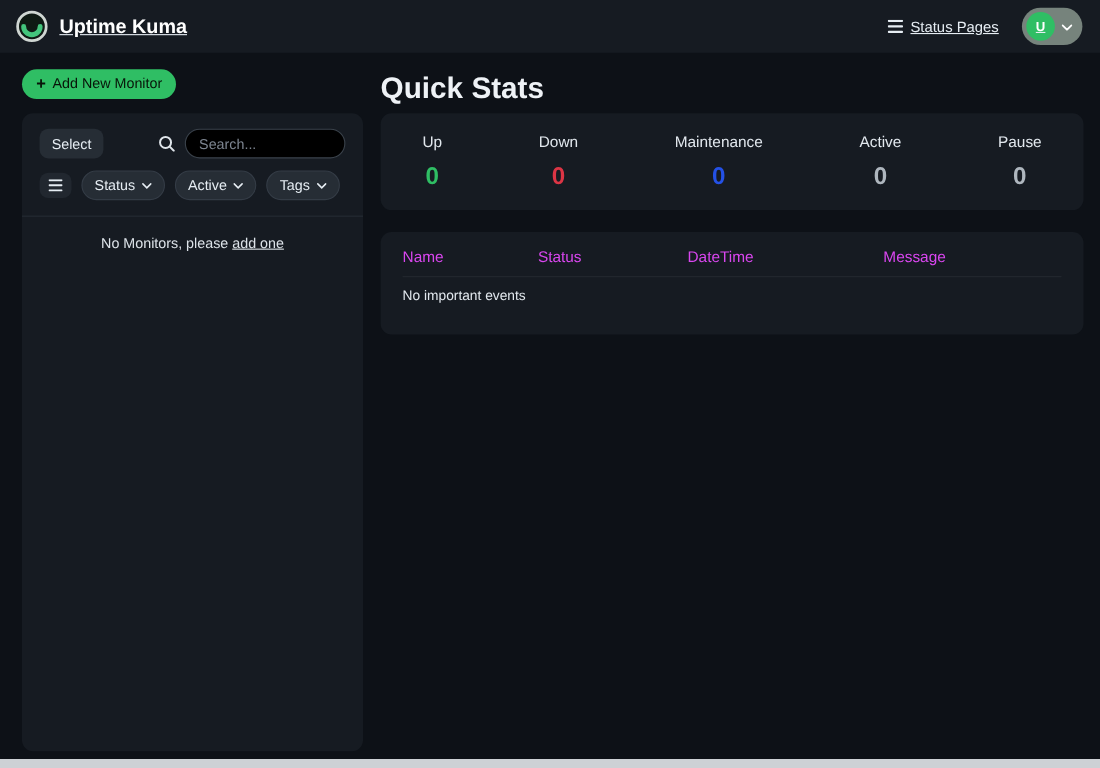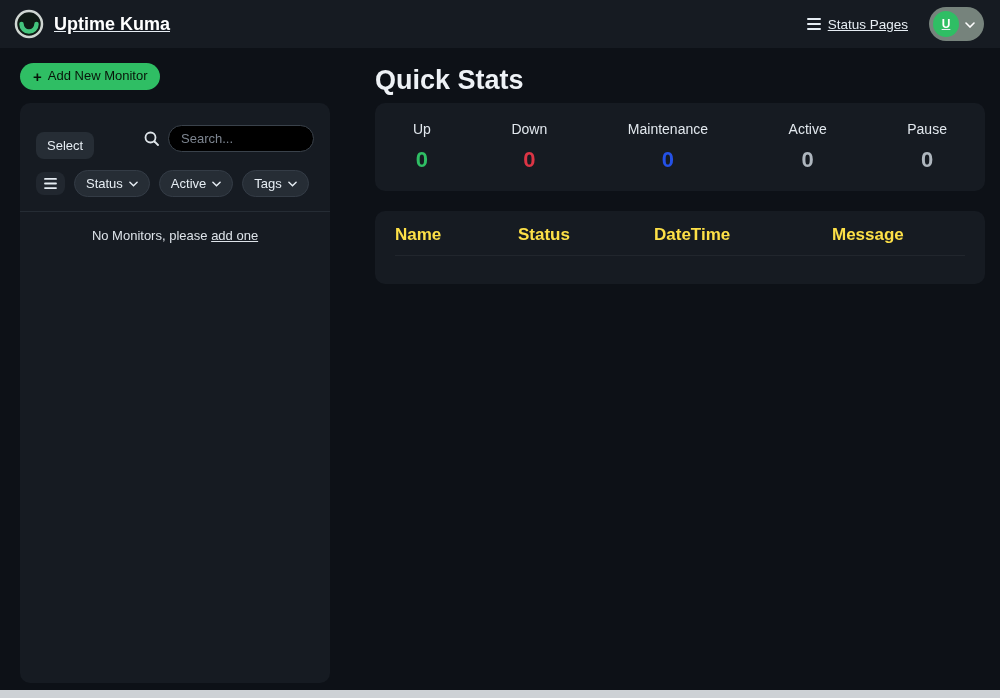--- a/index.html
+++ b/index.html
@@ -44,31 +44,31 @@
   .avatar {
     width: 26px; height: 26px; border-radius: 50%;
     background: #2fbe64; color: #ffffff;
     font-size: 12px; font-weight: bold;
     display: flex; align-items: center; justify-content: center;
   }
 
   
   .content { display: flex; gap: 16px; padding: 15px 15px 0 20px; align-items: flex-start; }
   .sidebar-col { width: 310px; flex: none; }
-  .main-col { flex: 1; min-width: 0; margin-left: 29px; }
+  .main-col { flex: 1; min-width: 0; }
   .shadow-box { background: #161b22; border-radius: 10px; }
 
   
   .add-monitor { padding: 6px 13px; border-radius: 16px; font-size: 13px; }
   .plus-glyph { font-size: 15px; font-weight: bold; line-height: 1; }
   .sidebar-panel { margin-top: 13px; height: 580px; padding: 14px 16px; }
   .sidebar-top { display: flex; align-items: center; }
   .select-btn {
     background: #262d35; color: #e6edf3; border: none; border-radius: 8px;
-    padding: 6px 11px; font-size: 13px; cursor: pointer; font-family: inherit; margin-top: 15px;
+    padding: 6px 11px; font-size: 13px; cursor: pointer; font-family: inherit;
   }
   .search-wrap { margin-left: auto; display: flex; align-items: center; gap: 9px; }
   .search-icon-btn { color: #dfe5ea; cursor: pointer; display: inline-flex; background: none; border: none; padding: 0; }
   .search-input {
     width: 146px; height: 27px; border-radius: 14px;
     background: #000000; border: 1px solid #3a424b;
     color: #e6edf3; font-size: 13px; padding: 0 12px; outline: none;
     font-family: inherit;
   }
   .search-input::placeholder { color: #7d8590; }
@@ -87,21 +87,21 @@
 
   
   .page-title { margin: 0; font-size: 27px; font-weight: 600; color: #eef2f6; line-height: 34px; }
   .stats-card { margin-top: 6px; display: flex; justify-content: space-between; padding: 14px 38px 18px; }
   .stat { text-align: center; }
   .stat-label { font-size: 14px; color: #e2e8ee; line-height: 24px; }
   .stat-value { font-size: 22px; font-weight: bold; margin-top: 6px; line-height: 26px; }
   .events-card { margin-top: 20px; padding: 14px 20px 28px; }
   .events-header {
     display: grid; grid-template-columns: 123px 136px 178px 1fr;
-    font-size: 17px; font-weight: bold; color: #fde047;
+    font-size: 14px; font-weight: normal; color: #d946ef;
     padding-bottom: 10px; border-bottom: 1px solid rgba(255,255,255,0.05);
   }
   .events-empty { font-size: 12.5px; color: #e2e8ee; padding-top: 10px; }
 
   .bottom-edge {
     position: absolute; left: 0; right: 0; bottom: 0; height: 8px;
     background: #cdd1d5;
   }
 </style>
 </head>
@@ -234,18 +234,19 @@
         </div>
       </div>
 
       <div class="shadow-box events-card">
         <div class="events-header">
           <div>Name</div>
           <div>Status</div>
           <div>DateTime</div>
           <div>Message</div>
         </div>
+        <div class="events-empty">No important events</div>
       </div>
     </main>
   </div>
 
   <div class="bottom-edge"></div>
 </div>
 
 </body></html>

